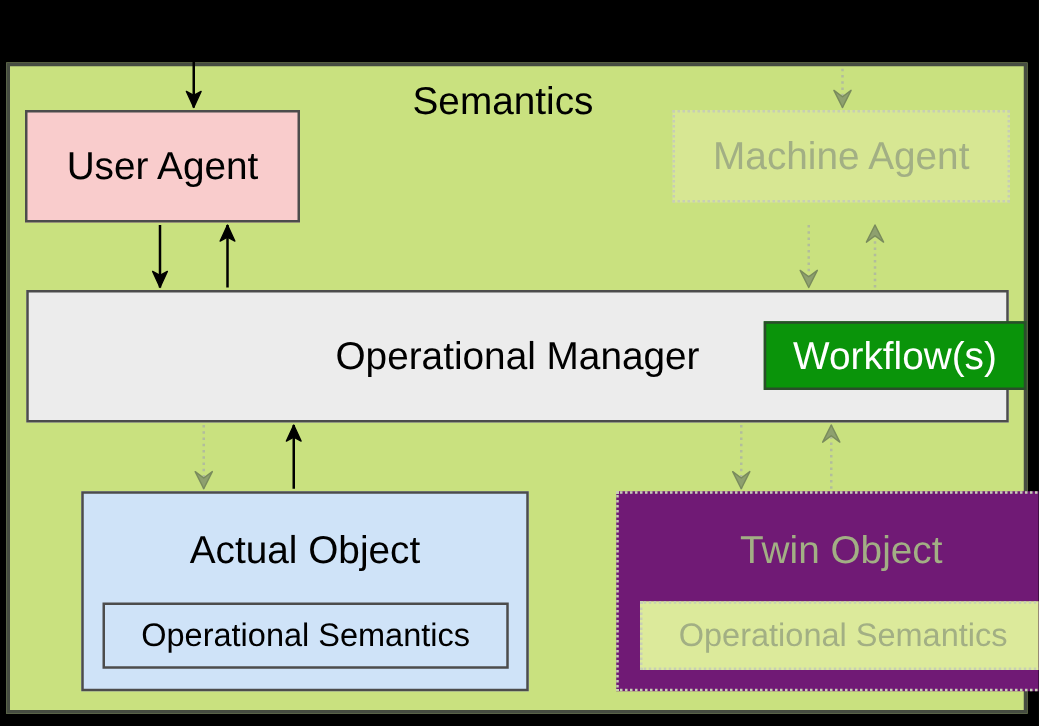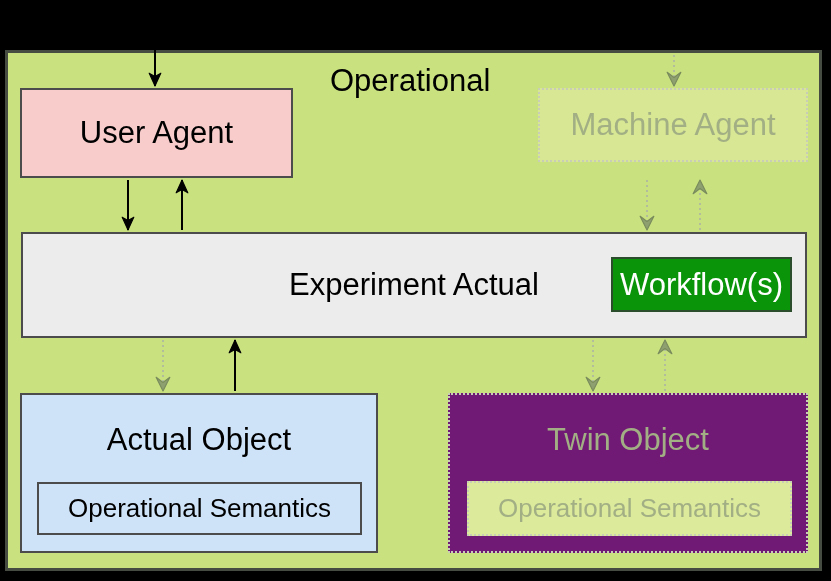--- a/index.html
+++ b/index.html
@@ -42,21 +42,21 @@
   #experiment-label {
     position: absolute;
     left: 330px; top: 64px;
     font-size: 31px;
     line-height: 34px;
     color: #000000;
   }
 
   #user-agent {
     left: 20px; top: 88px;
-    width: 273px; height: 90px;
+    width: 220px; height: 90px;
     background: #f9cccc;
     border: 2px solid #4c4c4c;
   }
 
   #machine-agent {
     left: 538px; top: 88px;
     width: 270px; height: 74px;
     background: #d7e793;
     border: 2px dotted #c7ceb5;
     color: #a2af84;
@@ -65,29 +65,29 @@
   #manager {
     left: 21px; top: 232px;
     width: 786px; height: 106px;
     background: #ececec;
     border: 2px solid #4c4c4c;
     flex-direction: column;
   }
 
   #workflow {
     left: 611px; top: 257px;
-    width: 181px; height: 55px;
+    width: 210px; height: 55px;
     background: #0a940a;
     border: 2px solid #2b4d2b;
     color: #ffffff;
   }
 
   .object-box {
     position: absolute;
-    width: 358px; height: 160px;
+    width: 358px; height: 160px; margin-left: 45px;
   }
   #actual-object {
     left: 20px; top: 393px;
     background: #cfe3f8;
     border: 2px solid #4c4c4c;
   }
   #twin-object {
     left: 448px; top: 393px;
     width: 360px;
     background: #701a75;
@@ -133,32 +133,32 @@
     pointer-events: none;
   }
 </style>
 </head>
 <body>
 
 <div id="stage">
 
   <div class="container"></div>
 
-  <div id="experiment-label">Operational</div>
+  <div id="experiment-label">Semantics</div>
 
   <div class="box" id="user-agent">
     <span class="label-main">User Agent</span>
   </div>
 
   <div class="box" id="machine-agent">
     <span class="label-main" style="color:#a2af84;">Machine Agent</span>
   </div>
 
   <div class="box" id="manager">
-    <span class="label-main">Experiment Actual</span>
+    <span class="label-main">Operational Manager</span>
   </div>
 
   <div class="box" id="workflow">
     <span class="label-main" style="color:#ffffff;">Workflow(s)</span>
   </div>
 
   <div class="object-box" id="actual-object">
     <div class="object-title">Actual Object</div>
     <div class="os-box" id="actual-os">
       <span>Operational Semantics</span>

